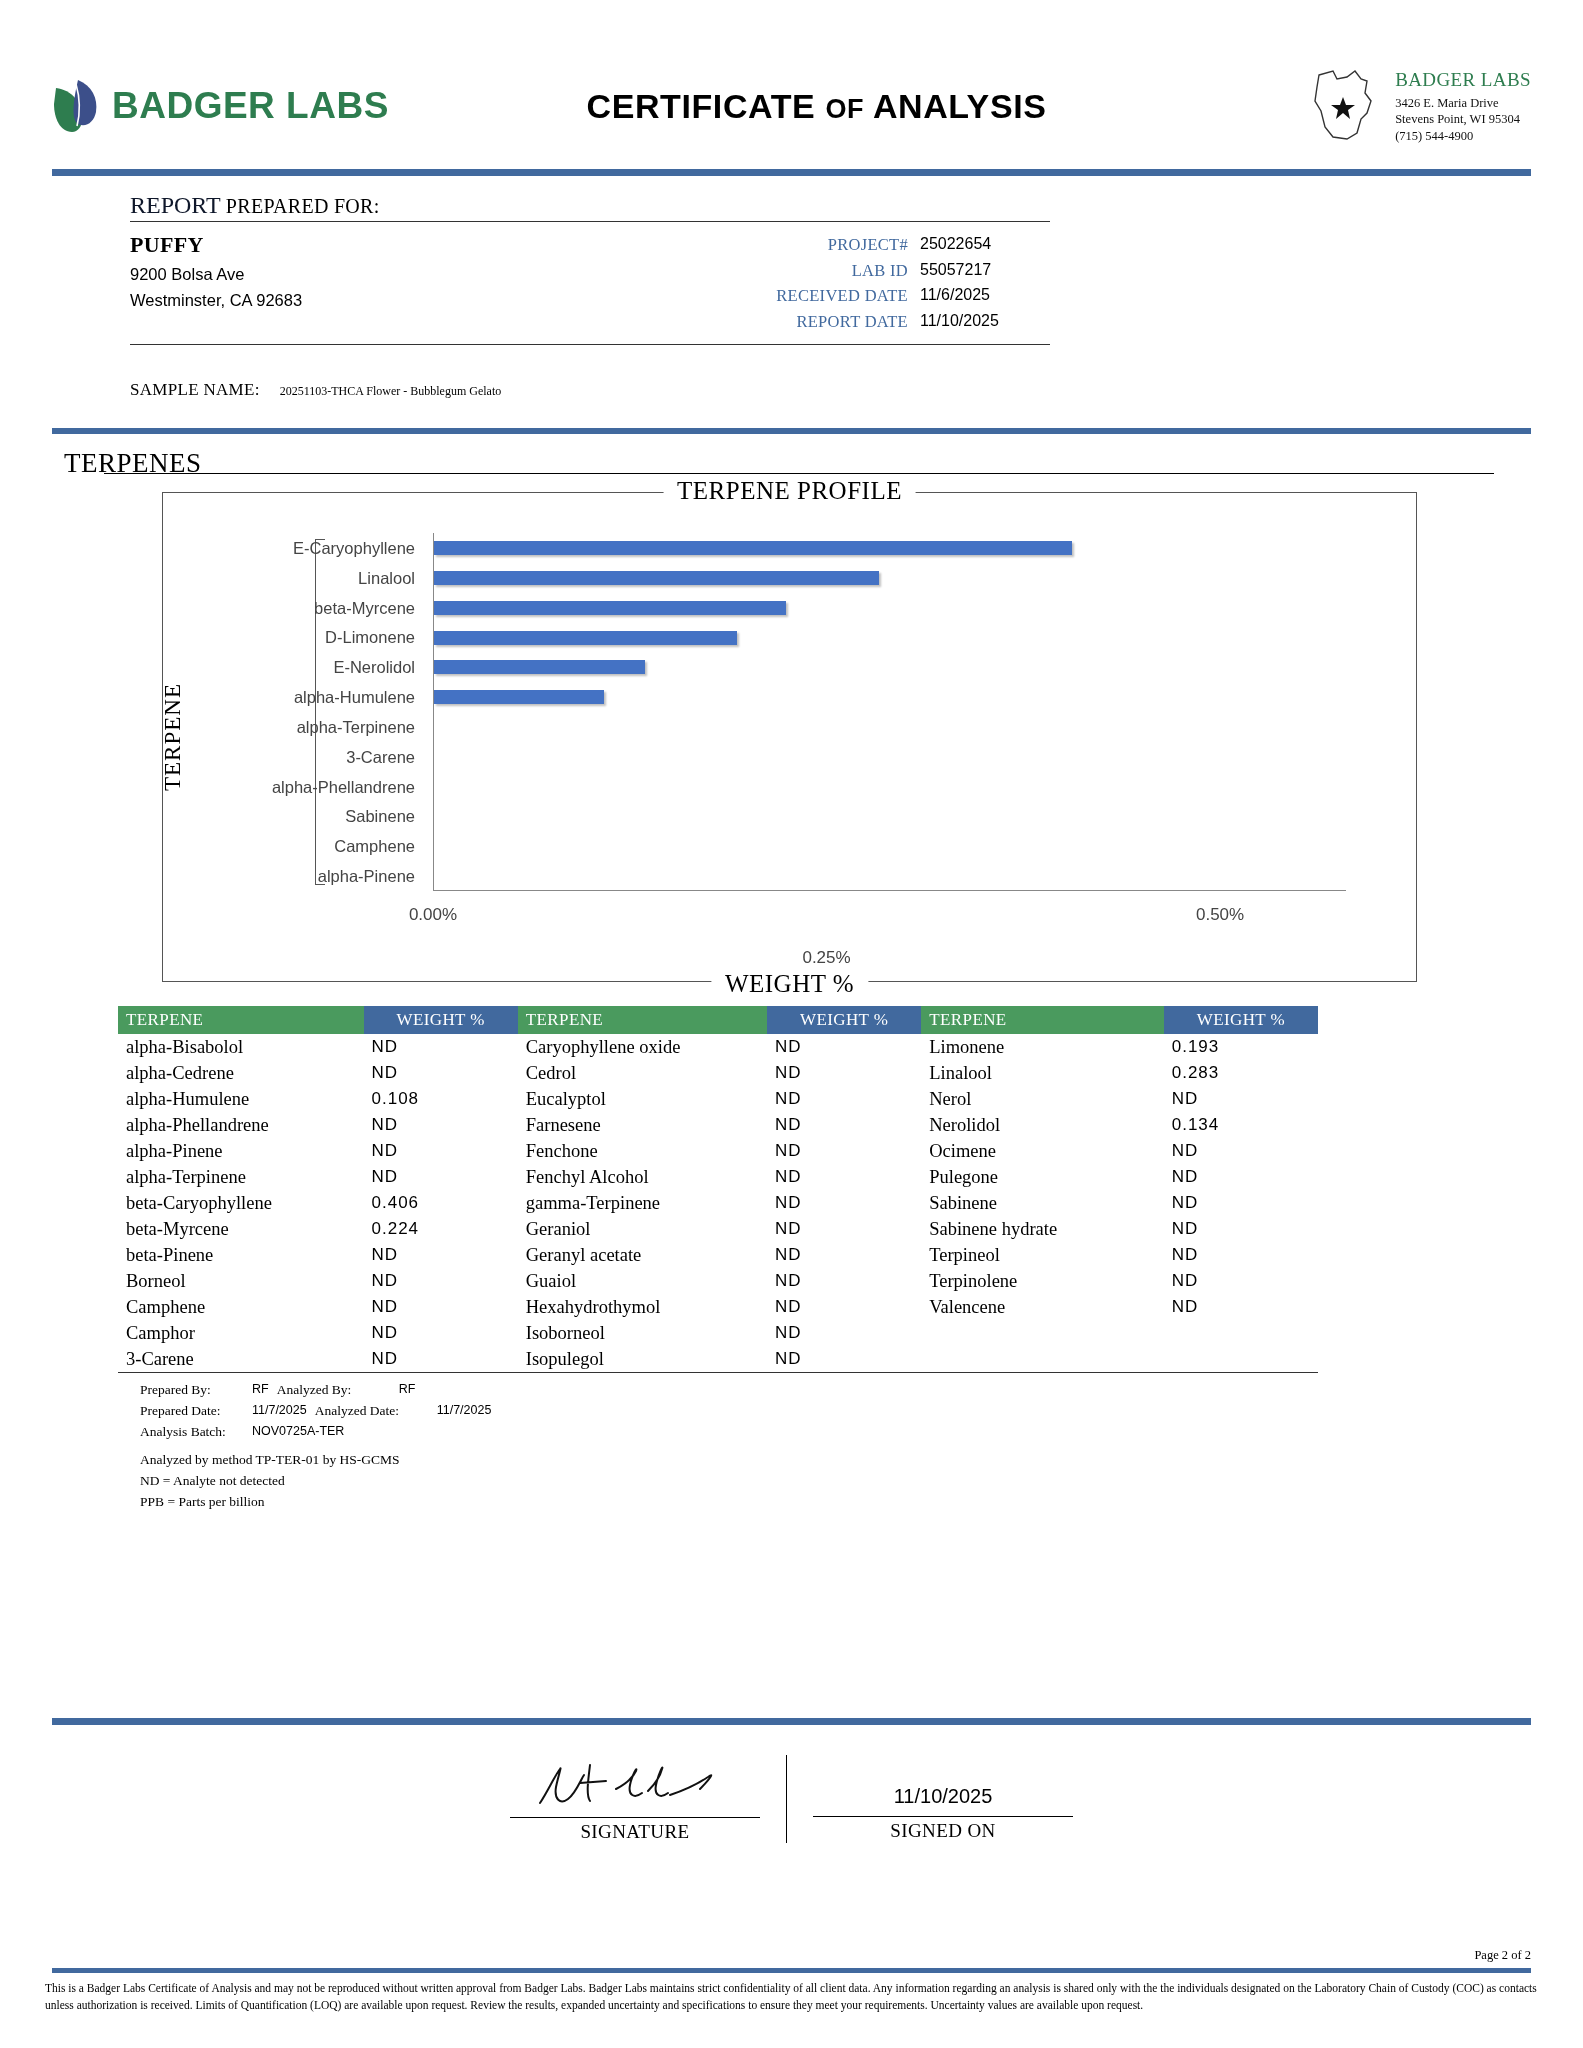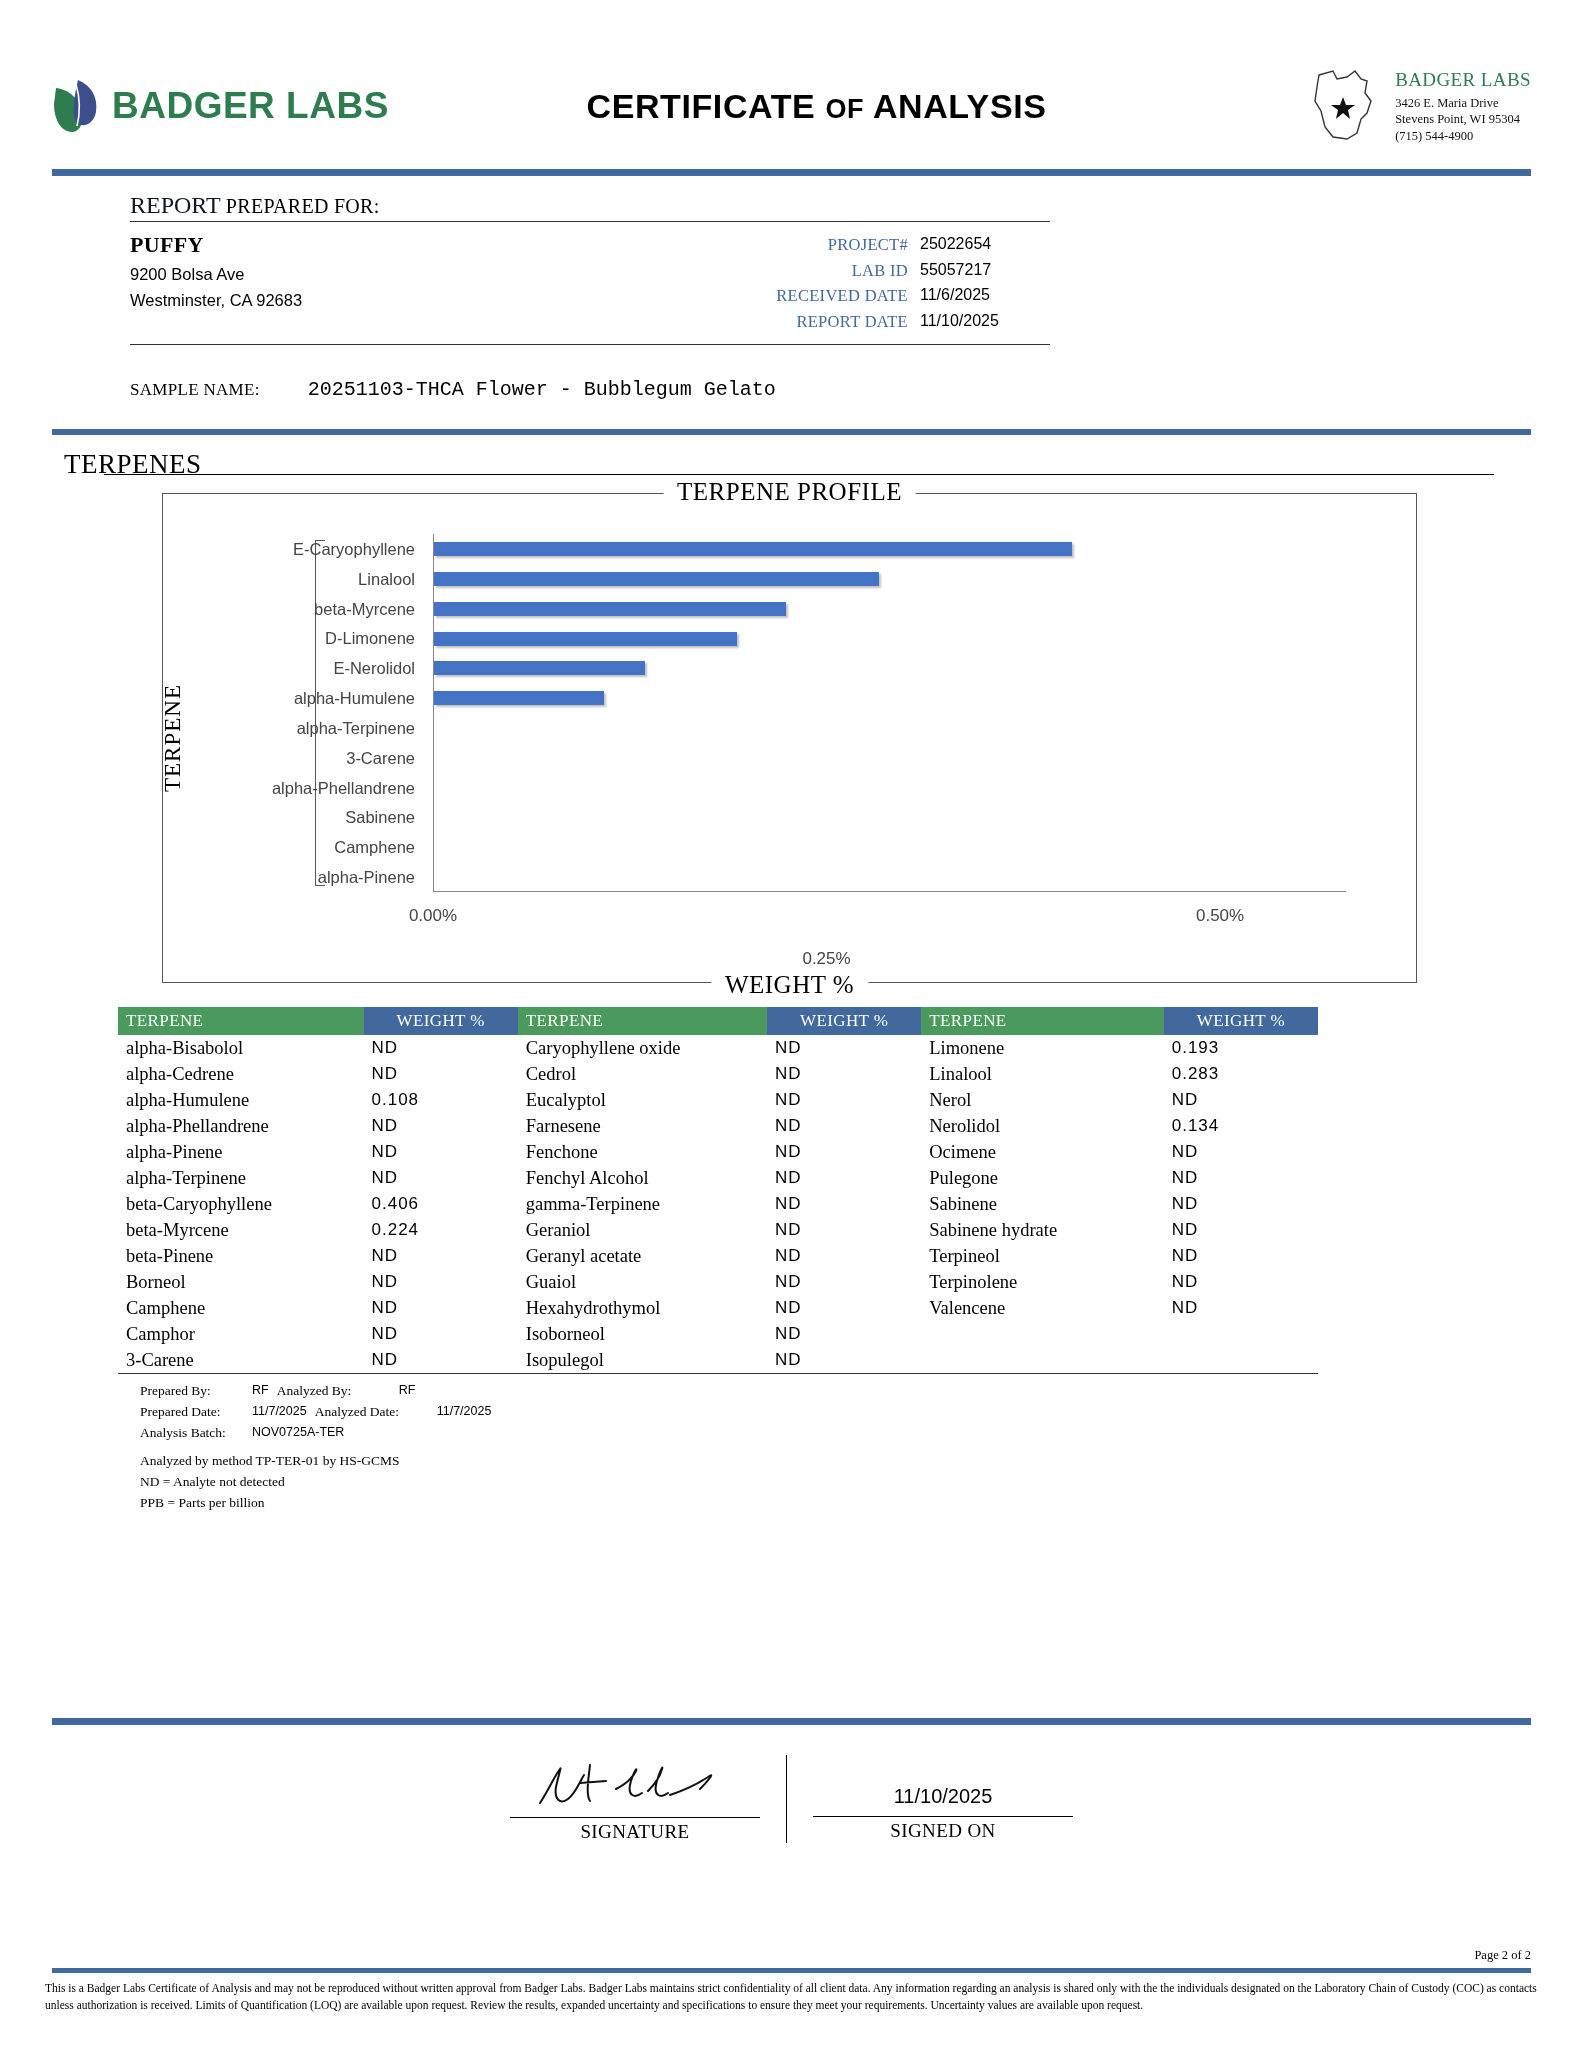--- a/index.html
+++ b/index.html
@@ -117,21 +117,21 @@
   .sample-row {
     width: 920px;
     border-top: 1px solid #333;
     margin-top: 10px;
     padding-top: 6px;
     display: flex;
     align-items: baseline;
     gap: 20px;
   }
   .sample-label { font-size: 17px; letter-spacing: 0.3px; margin-top: 29px; }
-  .sample-val { font-family: Liberation Mono, monospace; font-size: 20px; margin-left: 28px; }
+  .sample-val { font-family: Liberation Serif, serif; font-size: 12px; }
 
   
   .section-title {
     font-size: 27px;
     letter-spacing: 0.5px;
     margin: 14px 0 0 12px;
     padding-bottom: 4px;
   }
   .section-underline {
     border-bottom: 1.5px solid #000;

